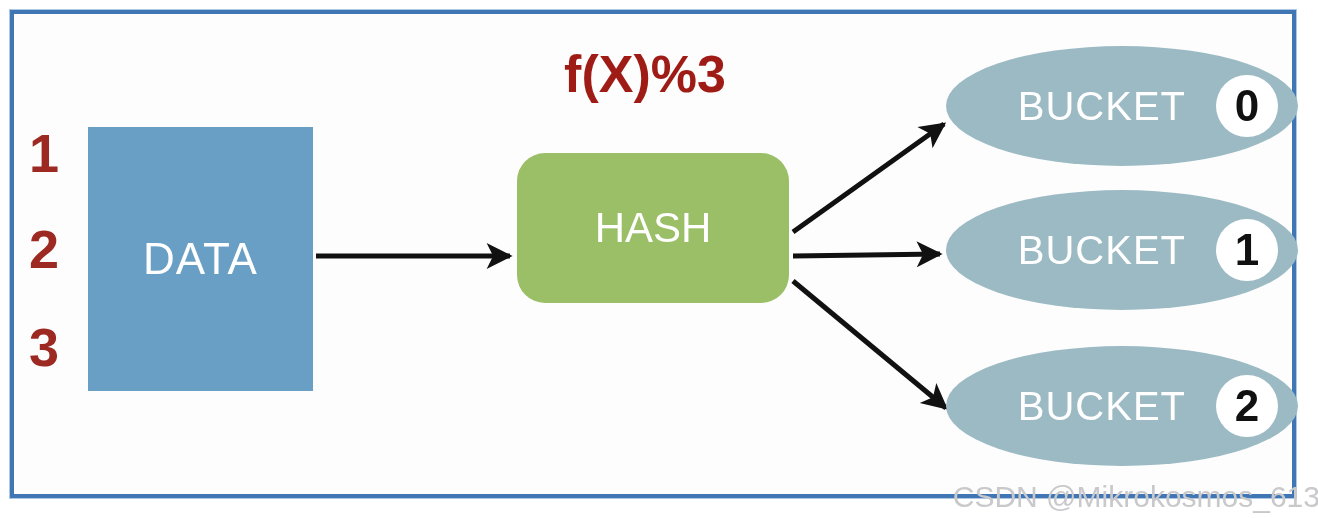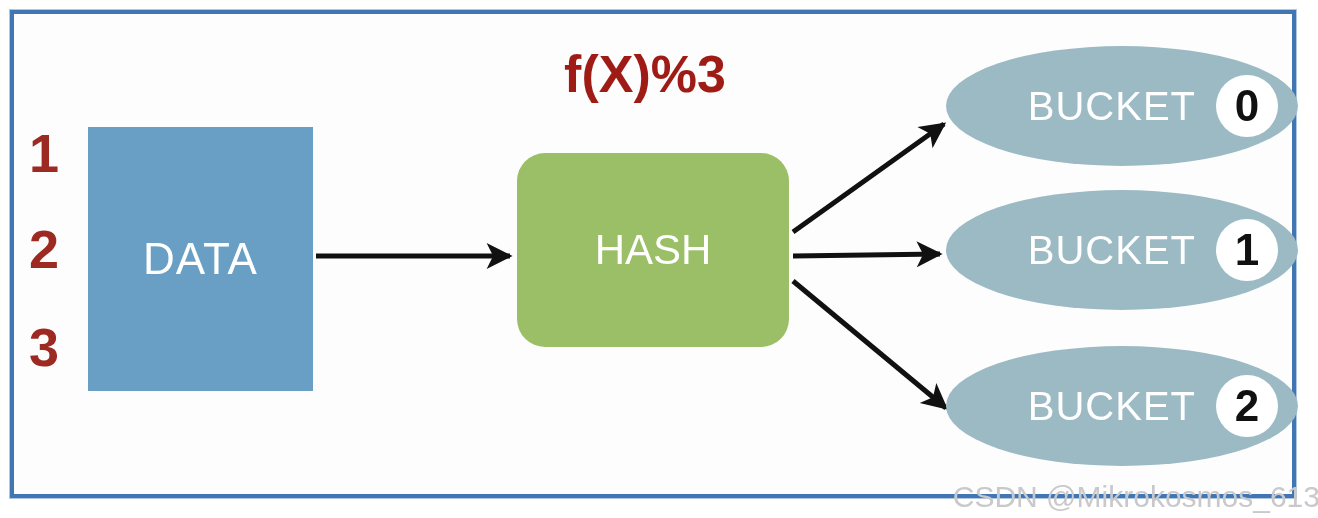--- a/index.html
+++ b/index.html
@@ -66,21 +66,21 @@
     font-size: 52px;
     font-weight: 700;
     color: #9e1c15;
   }
 
   .hash-box {
     position: absolute;
     left: 517px;
     top: 153px;
     width: 272px;
-    height: 194px;
+    height: 150px;
     background: #9abf66;
     border-radius: 28px;
     display: flex;
     flex-direction: column;
     align-items: center;
     justify-content: center;
     line-height: 1.2;
   }
   .hash-box .label-line {
     color: #ffffff;
@@ -100,21 +100,21 @@
   .bucket {
     position: absolute;
     left: 946px;
     width: 352px;
     height: 120px;
     background: #9bbac4;
     border-radius: 50%;
     display: flex;
     align-items: center;
     justify-content: flex-end;
-    gap: 20px;
+    gap: 30px;
     padding-right: 20px;
     box-sizing: border-box;
   }
   .bucket.b0 { top: 46px; }
   .bucket.b1 { top: 190px; }
   .bucket.b2 { top: 346px; }
   .bucket .label {
     color: #ffffff;
     font-size: 40px;
     font-weight: 500;

